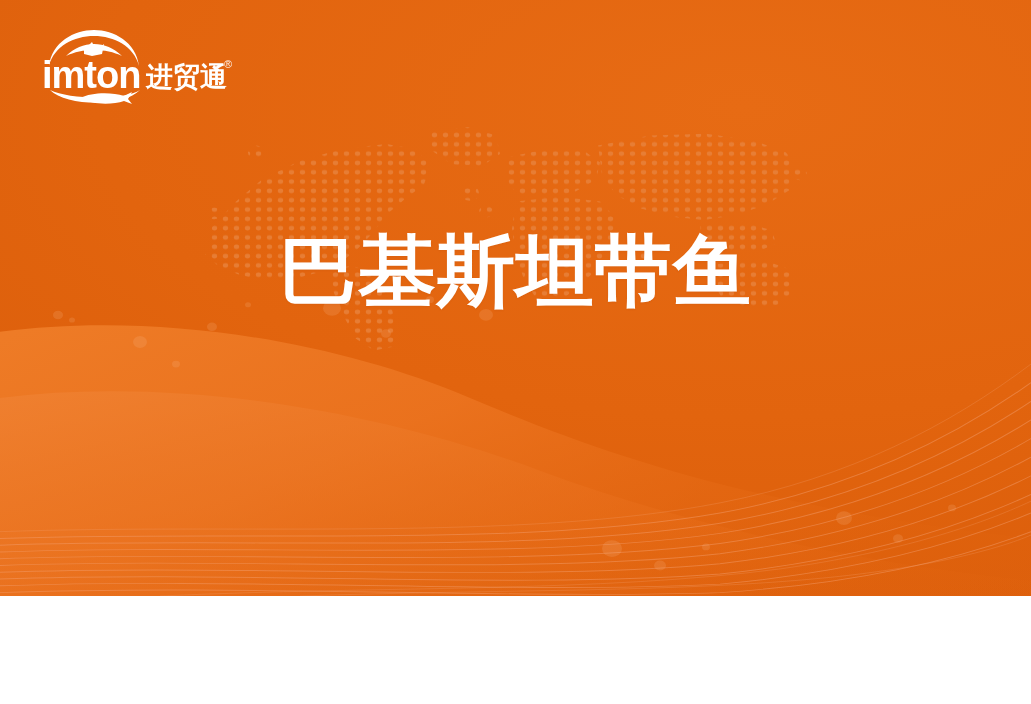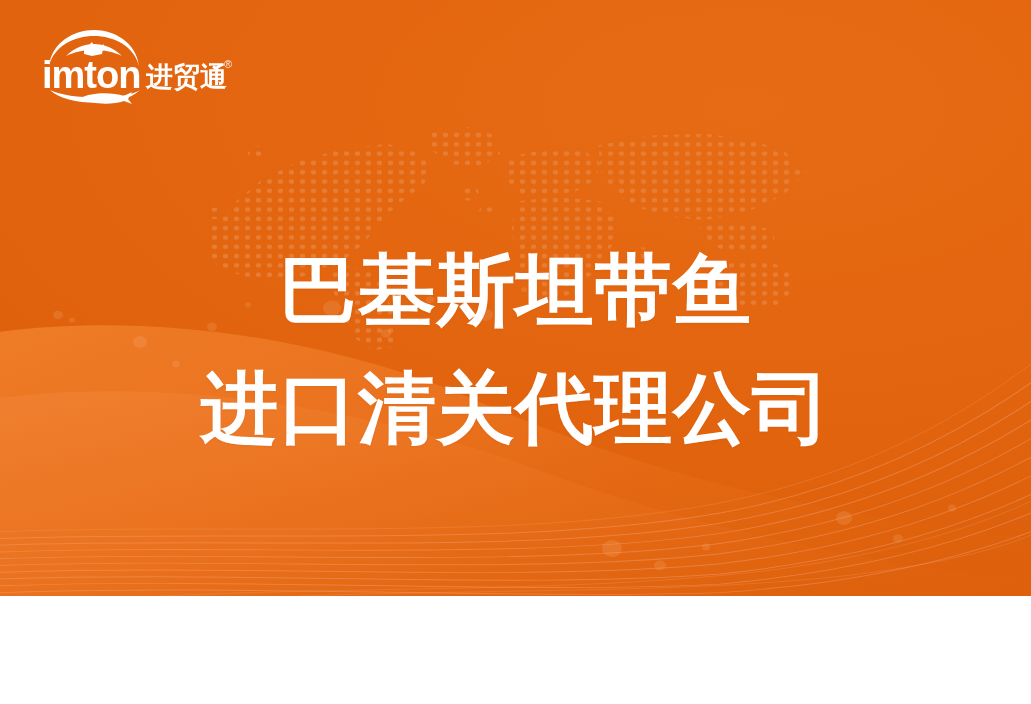--- a/index.html
+++ b/index.html
@@ -41,21 +41,21 @@
     top: 26px;
     width: 200px;
     height: 80px;
   }
   #logo svg { display: block; width: 100%; height: 100%; }
 
   
   #headline {
     position: absolute;
     left: 0;
-    top: 251px;
+    top: 232px;
     width: 1031px;
     text-align: center;
     color: #ffffff;
     line-height: 1.0;
   }
   .headline-line {
     display: block;
     font-weight: 700;
     letter-spacing: 0.01em;
     white-space: nowrap;
@@ -212,16 +212,15 @@
 
       <g fill="#ffffff">
         <path d="M10 64 C 26 80, 82 82, 100 64 C 86 74, 30 74, 10 64 Z"></path>
         <path d="M40 72 C 52 66, 72 66, 84 70 L92 66 L88 73 L92 78 L84 75 C 72 79, 52 79, 40 72 Z"></path>
       </g>
     </svg>
   </div>
 
   <div id="headline">
     <span class="headline-line" id="headline-line-1">巴基斯坦带鱼</span>
-    <span class="headline-line" id="headline-line-2">进口清关代理公司</span>
   </div>
 
 </div>
 
 </body></html>

